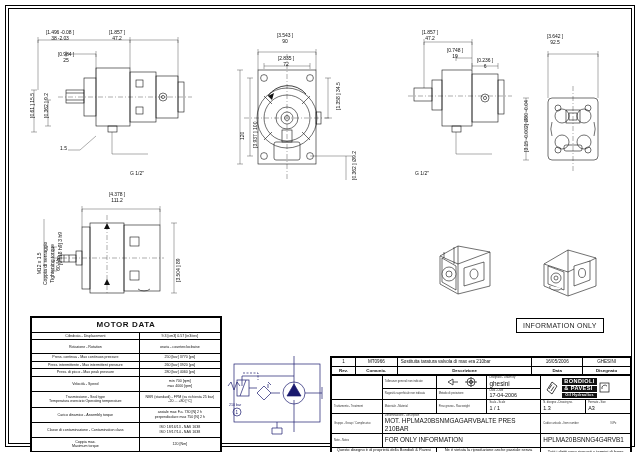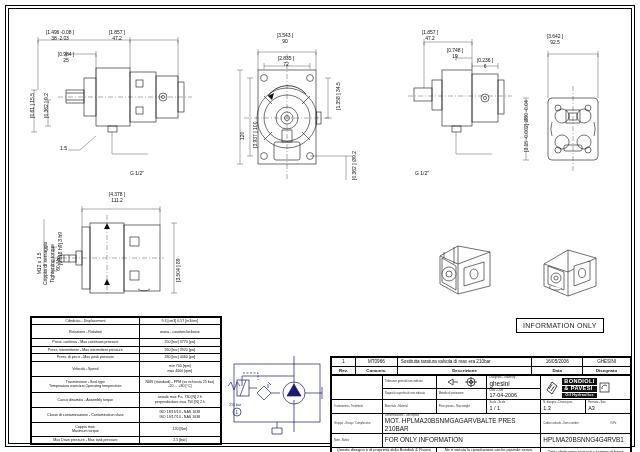--- a/index.html
+++ b/index.html
@@ -397,20 +397,23 @@
   <div class="infobox" style="left:516px;top:318px;">INFORMATION ONLY</div>
 
   <div class="mdwrap">
     <table class="md">
       <colgroup>
           <col class="c1">
           <col class="c2">
         </colgroup>
       <tbody>
         <tr>
+            <td class="t" colspan="2">MOTOR DATA</td>
+          </tr>
+        <tr>
             <td>Cilindrata - Displacement</td>
             <td>9.3 [cm3] 0.57 [in3/rev]</td>
           </tr>
         <tr>
             <td style="height:11px">Rotazione - Rotation</td>
             <td>oraria - counterclockwise</td>
           </tr>
         <tr>
             <td>Press. continua - Max continuos pressure</td>
             <td>250 [bar] 3770 [psi]</td>

